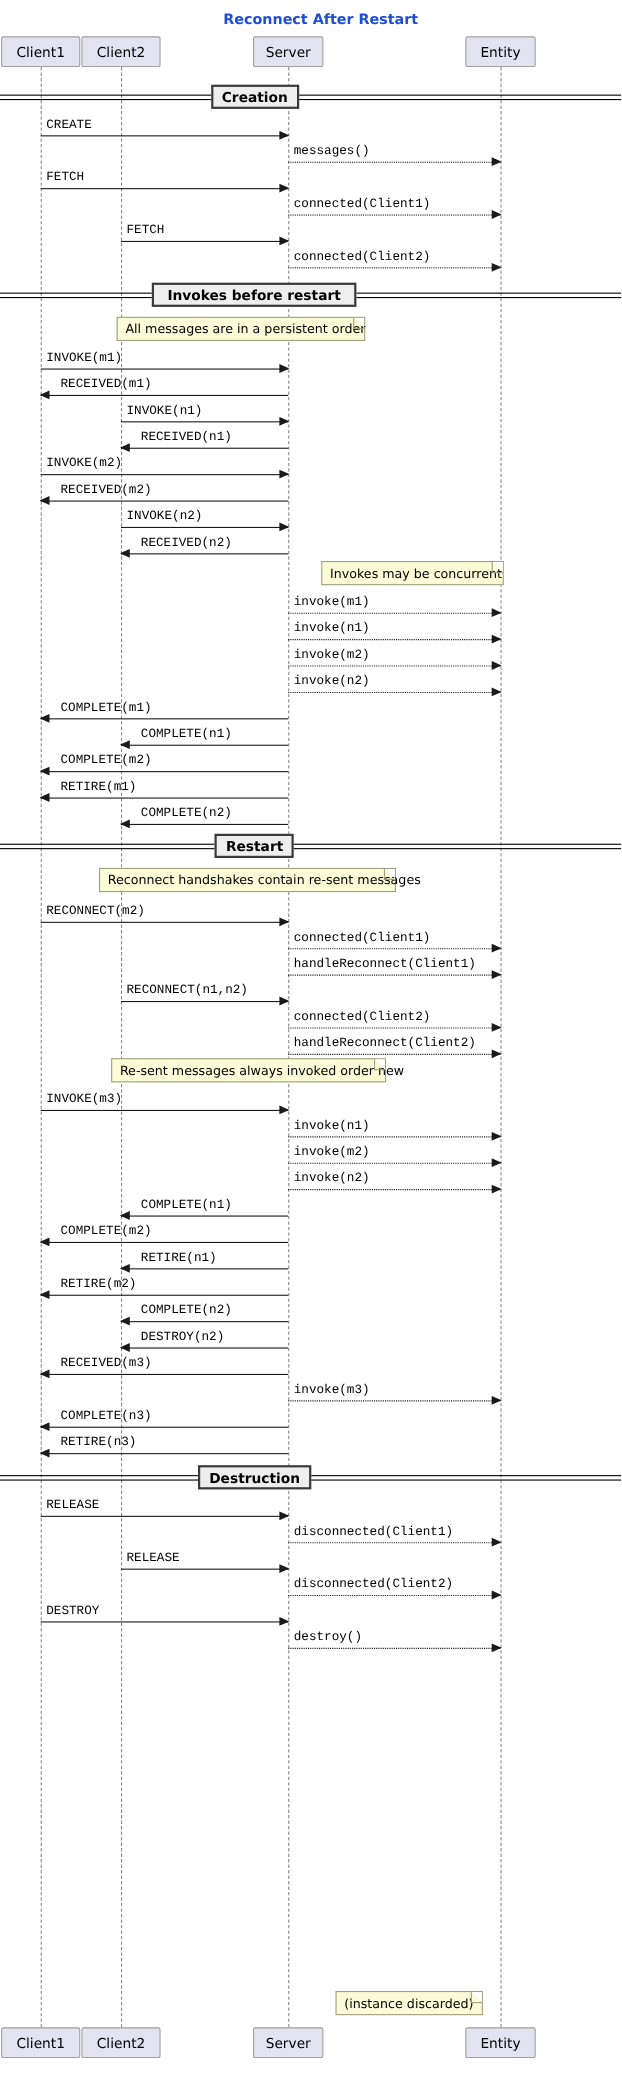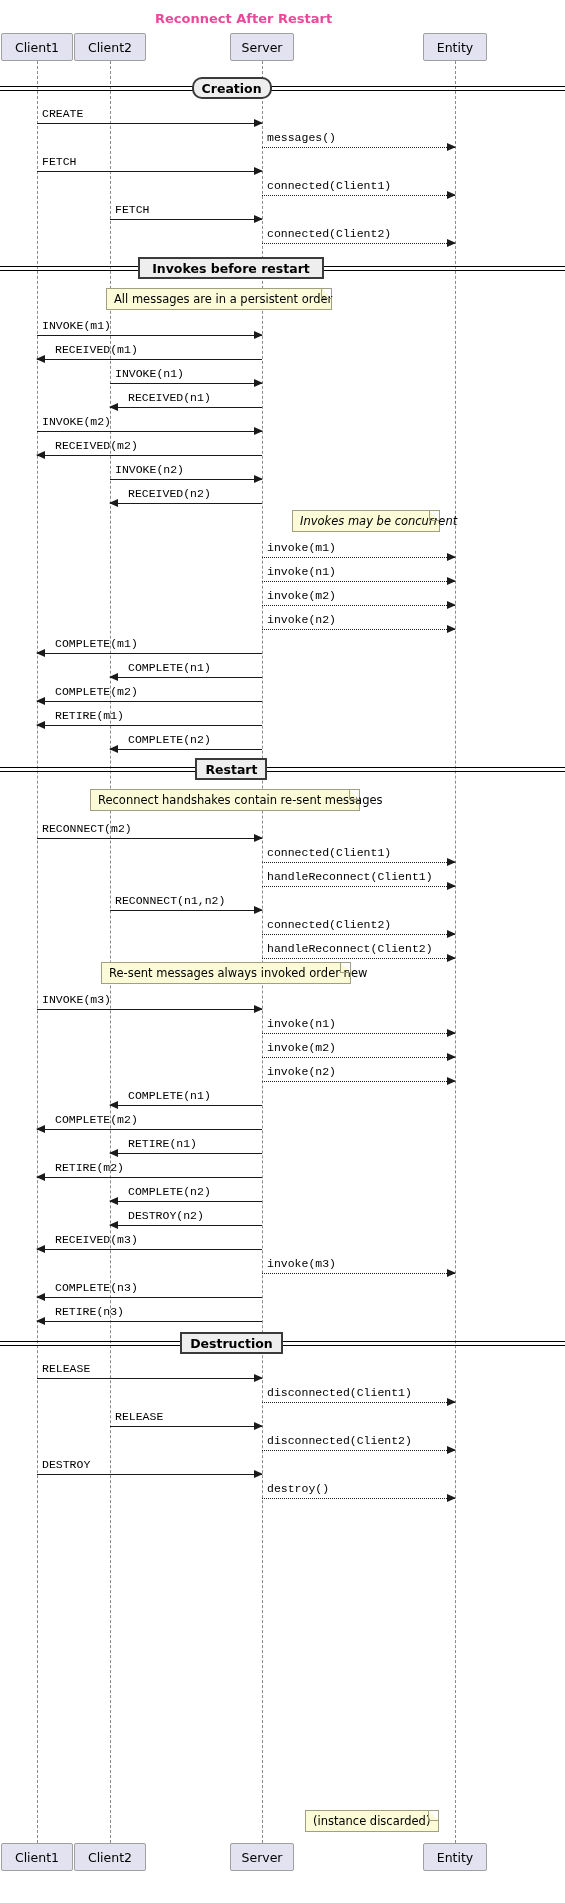--- a/index.html
+++ b/index.html
@@ -1,20 +1,20 @@
 <!DOCTYPE html>
 <html><head>
 <meta charset="utf-8">
 <style>
   html,body{margin:0;padding:0;background:#fff;}
   body{font-family:"DejaVu Sans","Liberation Sans",sans-serif;}
   #diagram{position:relative;width:565px;height:1903px;background:#fff;overflow:hidden;}
 
   
-  .title{position:absolute;font-size:13px;font-weight:bold;color:#ec4899;white-space:nowrap;}
+  .title{position:absolute;font-size:13px;font-weight:bold;color:#1d4ed8;white-space:nowrap;margin-left:48px;}
 
   
   .participant{position:absolute;box-sizing:border-box;background:#E2E2F0;
     border:1px solid #A0A0A0;border-radius:2px;
     display:flex;align-items:center;justify-content:center;
     font-size:12.5px;color:#000;white-space:nowrap;}
   .lifeline{position:absolute;width:0;border-left:1px dashed #8A8A8A;}
 
   
   .grp-lines{position:absolute;left:0;width:565px;height:5px;}
@@ -56,21 +56,21 @@
 <div id="diagram">
   <div class="title" style="left: 155px; top: 11px;">Reconnect After Restart</div>
   <div id="lifelines">
       <div class="lifeline" style="left: 37px; top: 61px; height: 1782px;"></div>
       <div class="lifeline" style="left: 110px; top: 61px; height: 1782px;"></div>
       <div class="lifeline" style="left: 262px; top: 61px; height: 1782px;"></div>
       <div class="lifeline" style="left: 455px; top: 61px; height: 1782px;"></div>
     </div>
   <div id="groups">
       <div class="grp-lines" style="top: 86px;"></div>
-      <div class="grp-label" style="left: 191.6px; top: 77px; min-width: 78.8px; border-radius: 10px;">
+      <div class="grp-label" style="left: 191.6px; top: 77px; min-width: 78.8px;">
         <span>Creation</span>
       </div>
       <div class="grp-lines" style="top: 266px;"></div>
       <div class="grp-label" style="left: 138.4px; top: 257px; min-width: 185.2px;">
         <span>Invokes before restart</span>
       </div>
       <div class="grp-lines" style="top: 767px;"></div>
       <div class="grp-label" style="left: 195.4px; top: 758px; min-width: 71.2px;">
         <span>Restart</span>
       </div>
@@ -324,21 +324,21 @@
         <div class="line"></div>
         <div class="arrowhead"></div>
         <div class="lbl">destroy()</div>
       </div>
     </div>
   <div id="notes">
       <div class="note" style="left: 106px; top: 288px; width: 226px;">
         <span>All messages are in a persistent order</span>
         <div class="fold"></div>
       </div>
-      <div class="note" style="left: 292px; top: 510px; width: 148px; font-style: italic;">
+      <div class="note" style="left: 292px; top: 510px; width: 166px;">
         <span>Invokes may be concurrent</span>
         <div class="fold"></div>
       </div>
       <div class="note" style="left: 90px; top: 789px; width: 270px;">
         <span>Reconnect handshakes contain re-sent messages</span>
         <div class="fold"></div>
       </div>
       <div class="note" style="left: 101px; top: 962px; width: 250px;">
         <span>Re-sent messages always invoked order new</span>
         <div class="fold"></div>

